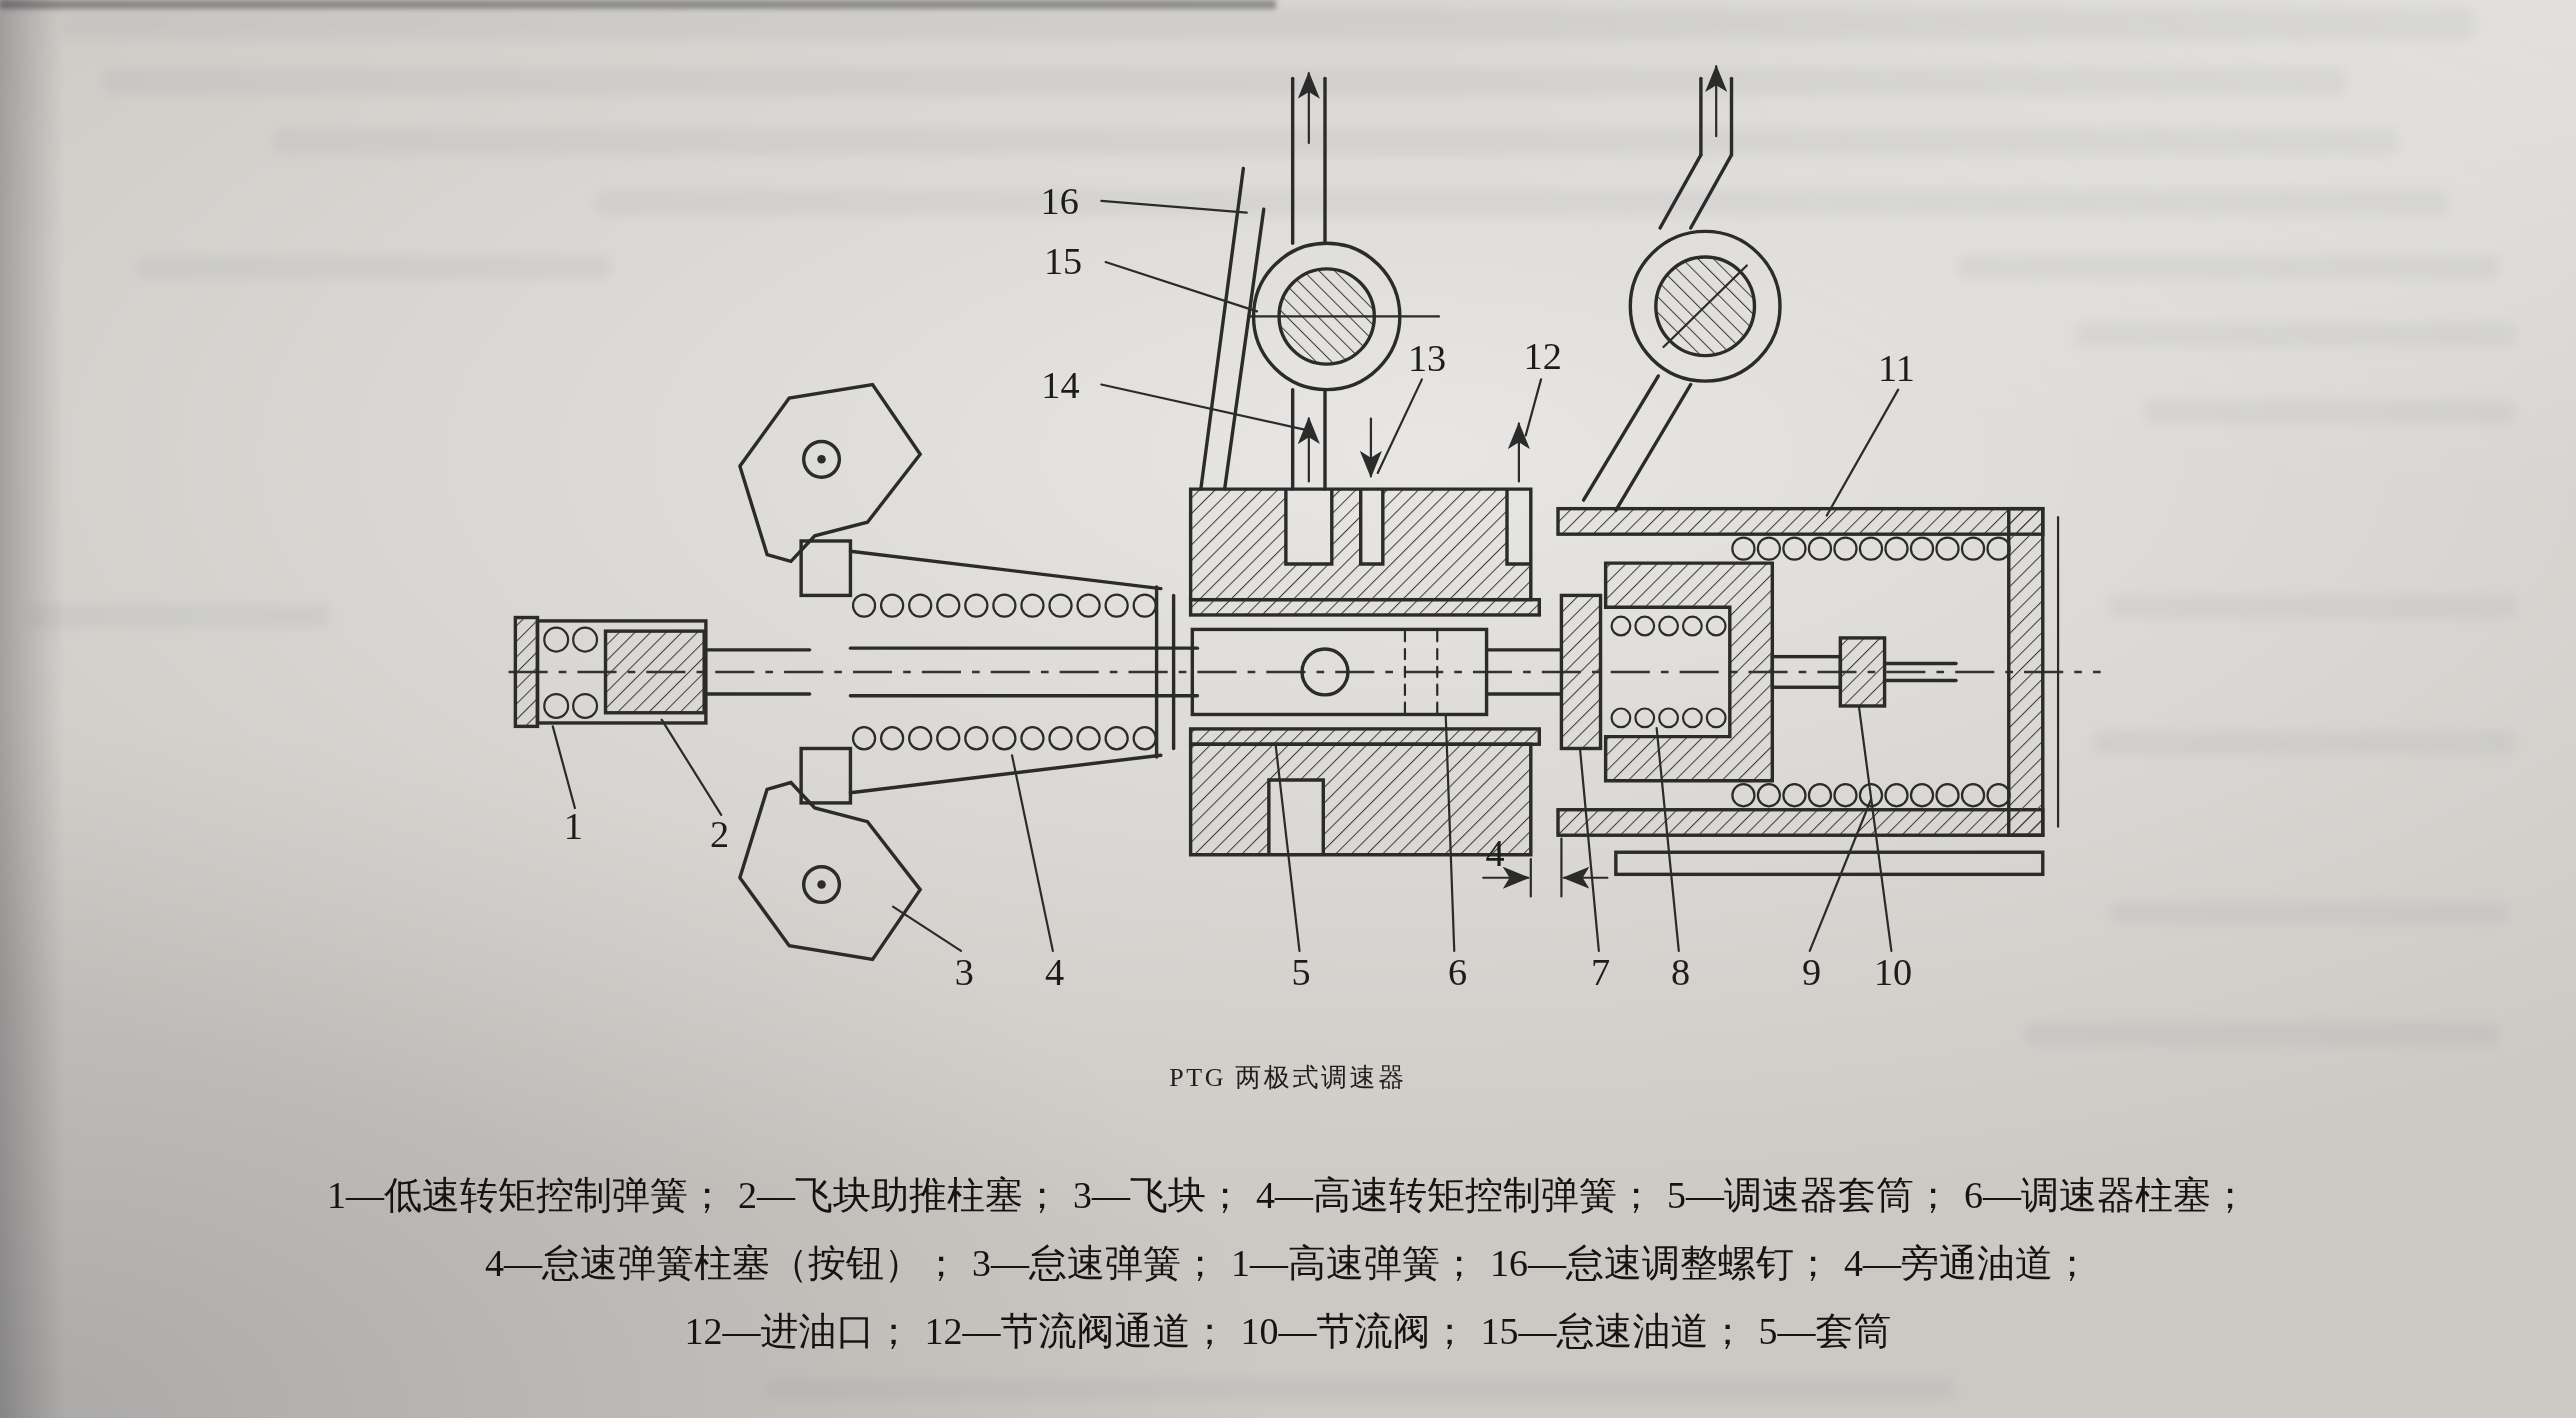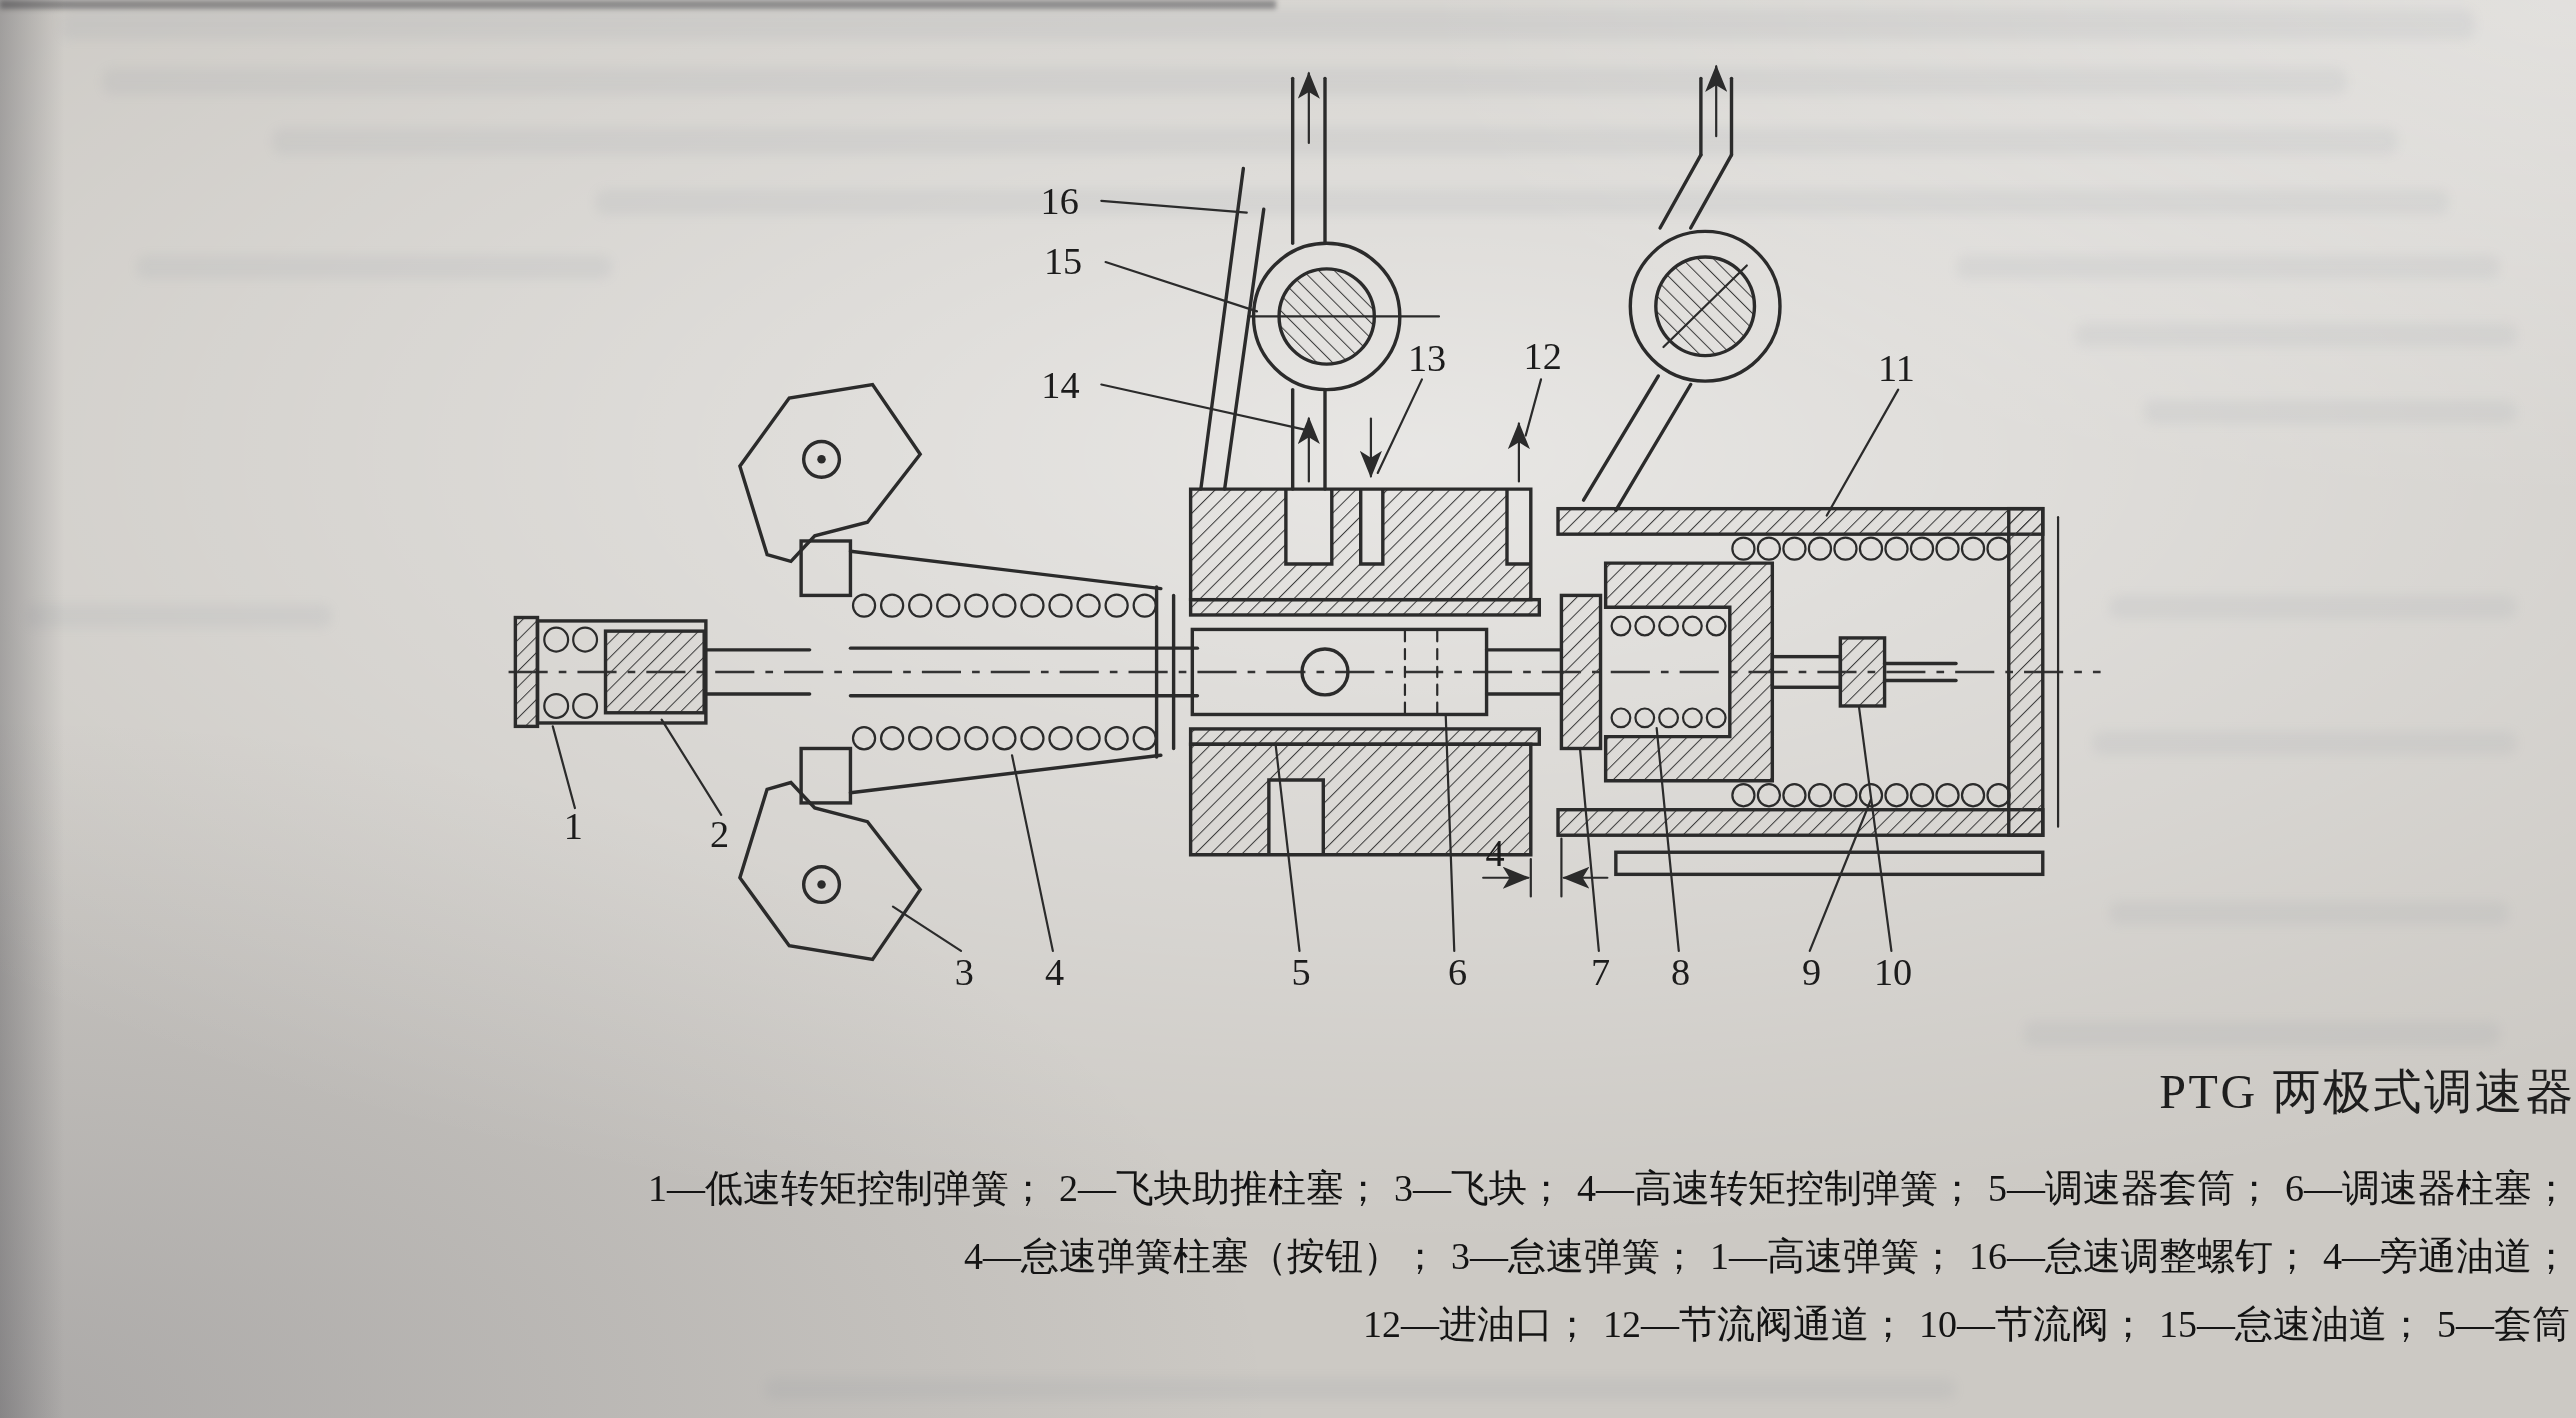--- a/index.html
+++ b/index.html
@@ -31,27 +31,27 @@
   .thin{stroke:#2b2b2b;stroke-width:2.6;fill:none;stroke-linecap:round;}
   .dash{stroke-dasharray:12 9;}
   .cl{stroke:#333;stroke-width:3;fill:none;stroke-dasharray:46 13 9 13;}
   .hA{fill:url(#hatchA);stroke:#2b2b2b;stroke-width:4;}
   .hB{fill:url(#hatchB);stroke:#2b2b2b;stroke-width:4;}
   .callout{
     font-family:"Liberation Serif", serif;font-size:45px;fill:#1c1c1c;
     text-anchor:middle;
   }
   .caption{
-    position:absolute;top:1060px;left:0;width:100%;text-align:right;
-    font-size:48px;color:#1e1e1e;letter-spacing:2.6px;
+    position:absolute;top:1060px;left:0;width:100%;text-align:center;
+    font-size:26px;color:#1e1e1e;letter-spacing:2.6px;
   }
   .legend{
     position:absolute;top:1162px;left:0;width:100%;text-align:center;color:#141414;
   }
-  .legend p{margin:1px 0 17px 0;font-size:38px;white-space:nowrap;text-align:right;}
+  .legend p{margin:8px 0 17px 0;font-size:38px;white-space:nowrap;}
   .legend span{margin:0 6px;}
 </style>
 </head>
 <body>
 
 <div class="page">
 
   <div class="edge-top"></div>
 
   <div class="smudges">

